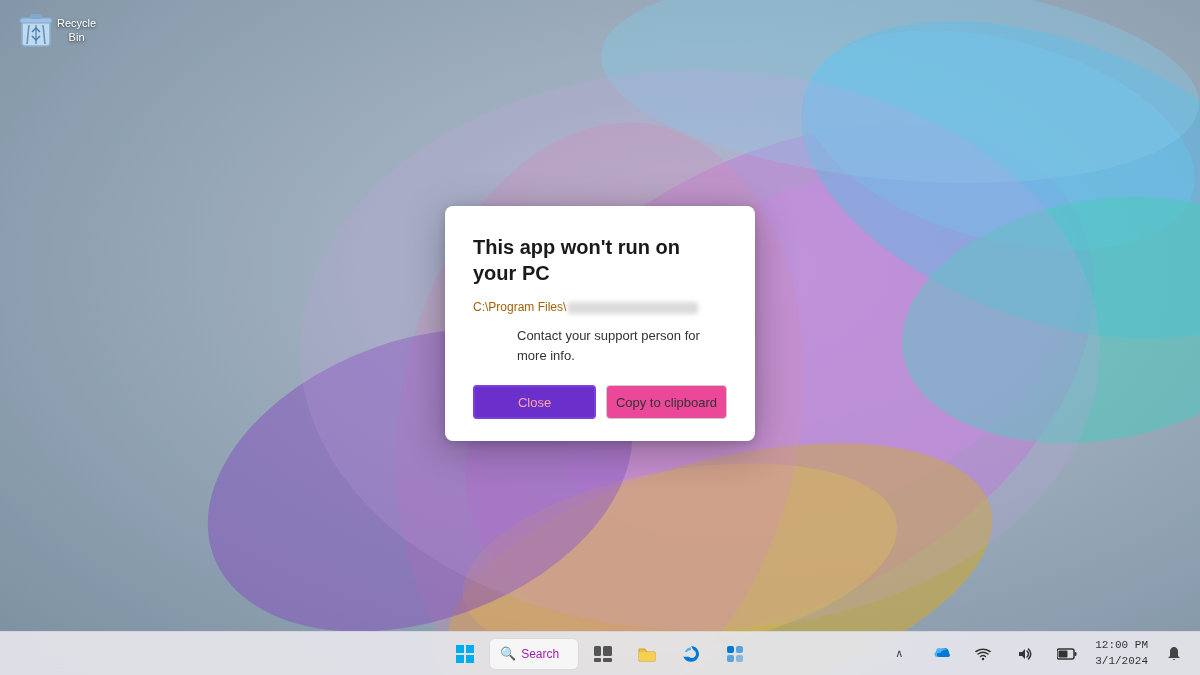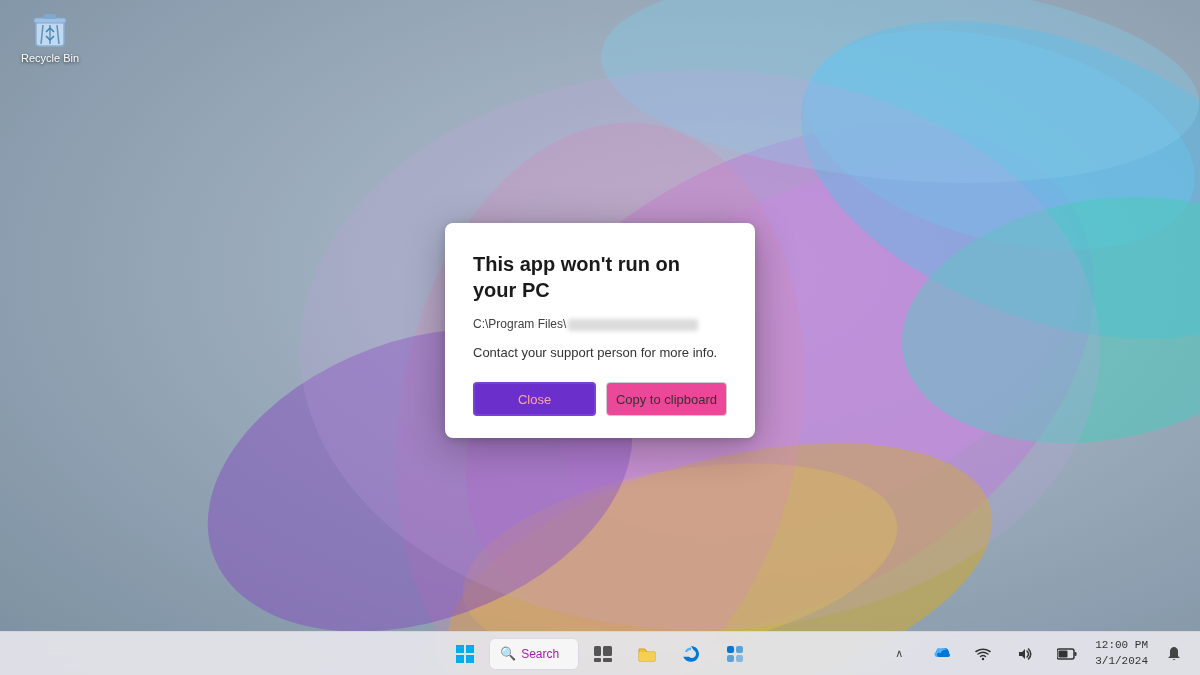--- a/index.html
+++ b/index.html
@@ -30,21 +30,21 @@
       position: absolute;
       top: 0; left: 0;
     }
 
     
     .desktop-icon {
       position: absolute;
       top: 12px;
       left: 18px;
       display: flex;
-      flex-direction: column;
+      flex-direction: row;
       align-items: center;
       gap: 3px;
       cursor: pointer;
       width: 64px;
     }
 
     .desktop-icon .icon-img {
       width: 36px;
       height: 36px;
     }
@@ -134,21 +134,21 @@
       display: flex;
       align-items: center;
       justify-content: center;
       border-radius: 6px;
       cursor: pointer;
     }
 
     
     .dialog-overlay {
       position: absolute;
-      top: 15px; left: 0;
+      top: 8px; left: 0;
       width: 100%;
       height: calc(100% - 44px);
       display: flex;
       align-items: center;
       justify-content: center;
     }
 
     .dialog {
       background: #fff;
       border-radius: 8px;
@@ -160,21 +160,21 @@
     .dialog-title {
       font-size: 20px;
       font-weight: 600;
       color: #1a1a1a;
       margin-bottom: 14px;
       line-height: 1.3;
     }
 
     .dialog-path {
       font-size: 12px;
-      color: #404040;
+      color: #a16207;
       margin-bottom: 12px;
       word-break: break-all;
     }
 
     .dialog-path .path-blur {
       display: inline-block;
       background: #ccc;
       border-radius: 2px;
       width: 130px;
       height: 12px;
@@ -182,20 +182,21 @@
       margin-left: 2px;
       filter: blur(2px);
       opacity: 0.7;
     }
 
     .dialog-message {
       font-size: 13px;
       color: #333;
       margin-bottom: 20px;
       line-height: 1.5;
+      margin-left: 44px;
     }
 
     .dialog-buttons {
       display: flex;
       gap: 10px;
       align-items: center;
     }
 
     .btn-close {
       flex: 1;

